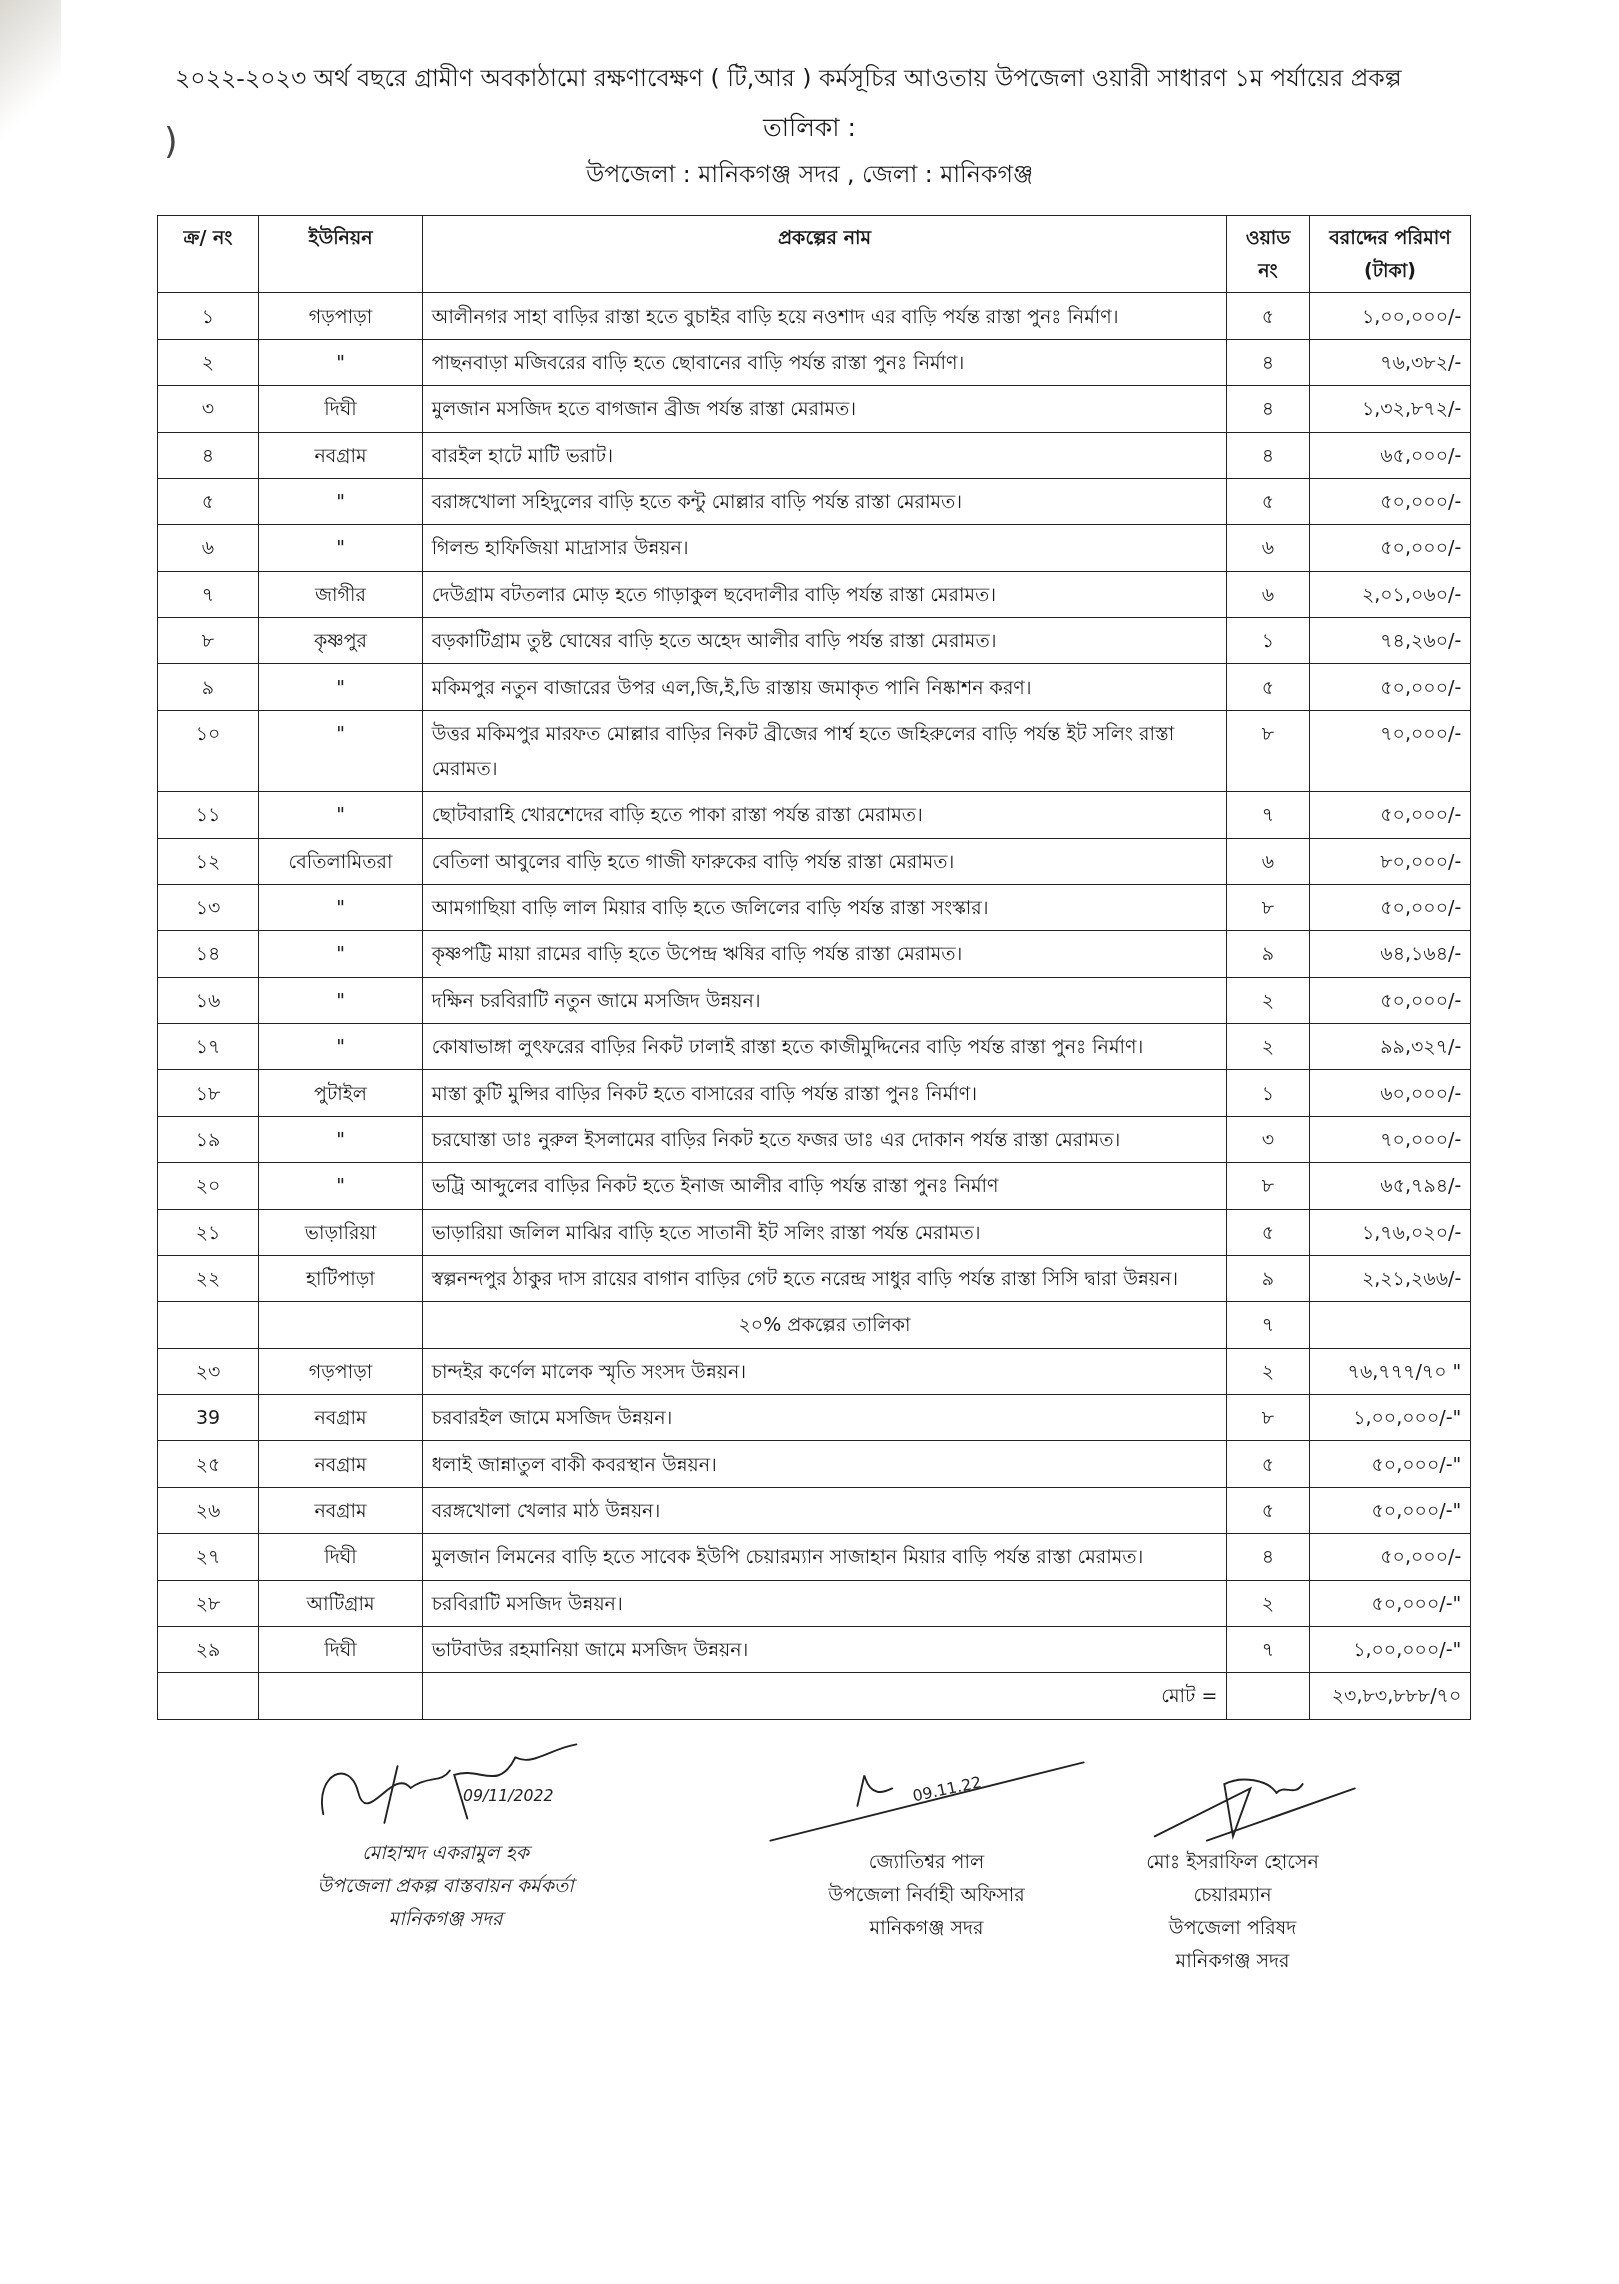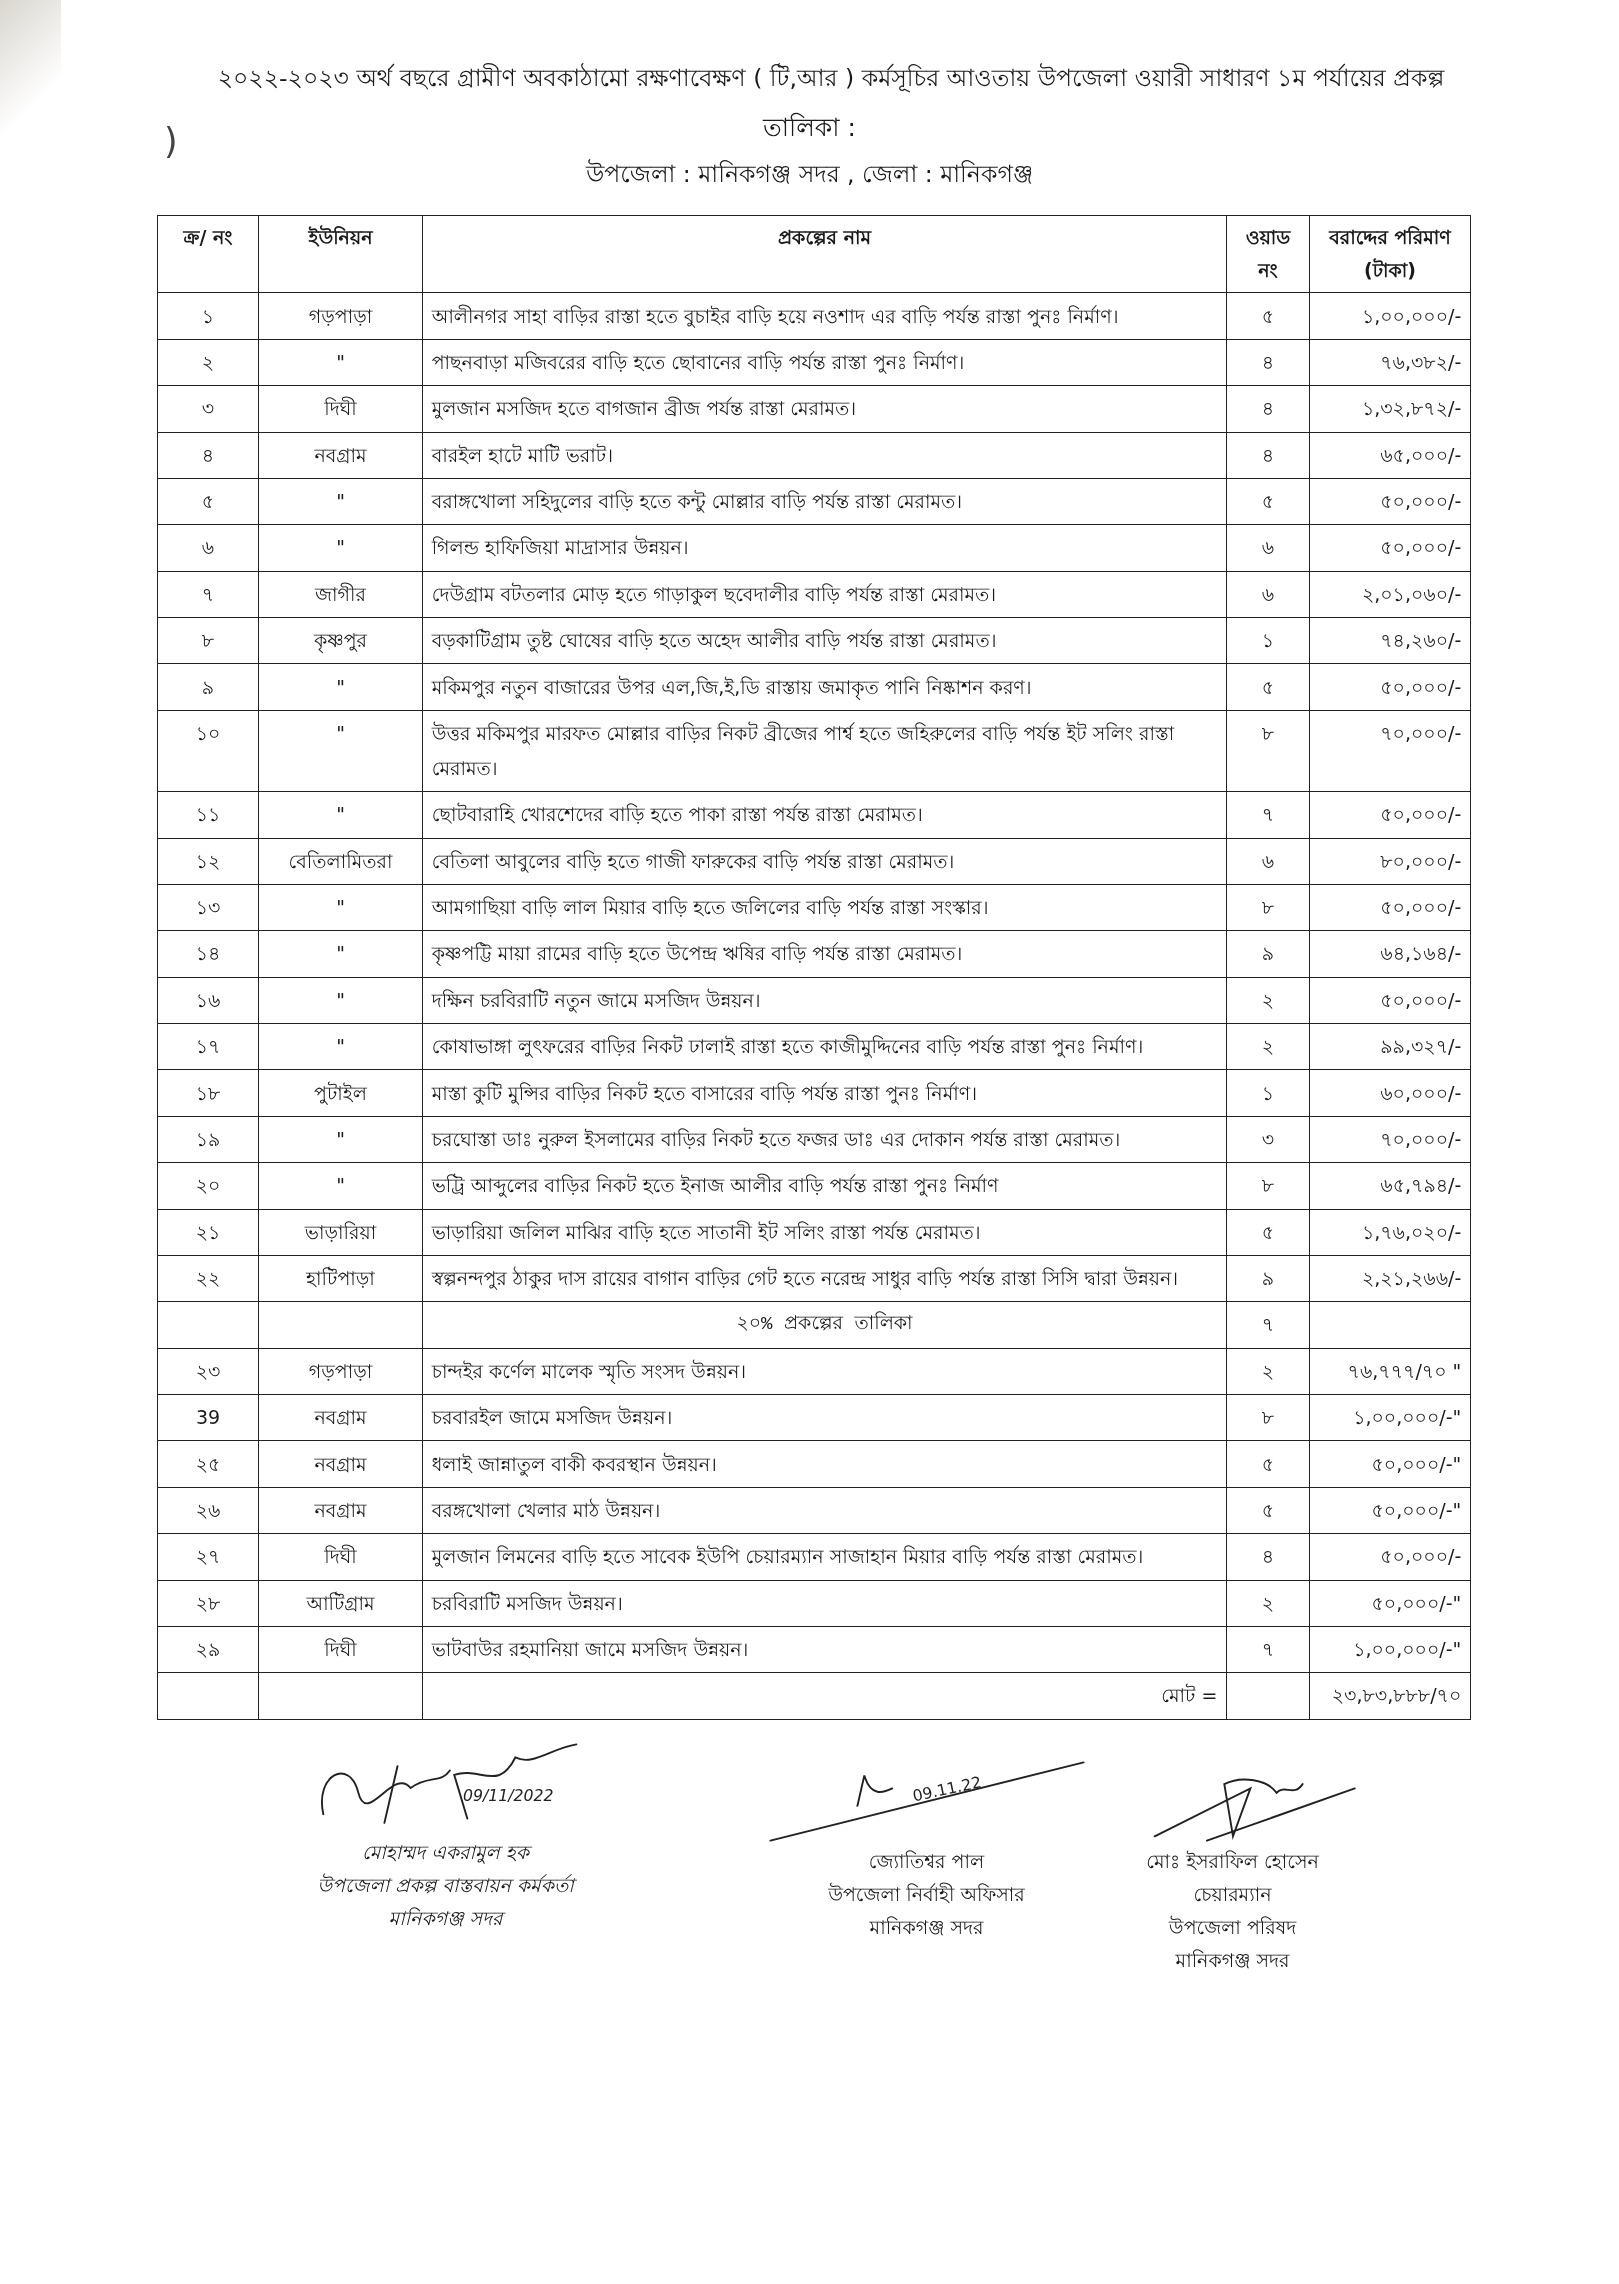--- a/index.html
+++ b/index.html
@@ -5,21 +5,21 @@
   html, body { margin:0; padding:0; }
   body {
     width:1619px; height:2284px; background:#ffffff; position:relative; overflow:hidden;
     font-family:"DejaVu Sans", sans-serif; color:#1a1a1a;
   }
   .page-shadow {
     position:absolute; left:0; top:0; width:61px; height:140px;
     background:linear-gradient(135deg,#d9d6cf 0%, #ffffff 70%);
   }
   .title {
-    position:absolute; left:175px; top:61px; width:1312px; text-align:center;
+    position:absolute; left:175px; top:61px; width:1312px; 
     font-size:23.6px; line-height:35px; white-space:nowrap;
   }
   .title2 { position:absolute; left:0; top:108px; width:1619px; text-align:center; font-size:25px; }
   .title3 { position:absolute; left:0; top:156px; width:1619px; text-align:center; font-size:23.6px; }
   .paren-mark { position:absolute; left:164px; top:121px; font-size:35px; color:#444; }
 
   table.plan {
     position:absolute; left:157px; top:215px; width:1313px;
     border-collapse:collapse; font-size:19px; table-layout:fixed;
   }
@@ -28,21 +28,21 @@
     font-weight:normal;
   }
   table.plan th { line-height:33px;font-weight:bold; }
   col.c-serial { width:101px; }
   col.c-union { width:164px; }
   col.c-name { width:804px; }
   col.c-ward { width:83px; }
   col.c-amount { width:161px; }
   td.serial, td.union, td.ward { text-align:center; }
   td.amount { text-align:right; white-space:nowrap; }
-  td.section { text-align:center;font-family:Liberation Mono, monospace; }
+  td.section { text-align:center; }
   td.total-label { text-align:right; padding-right:35px; }
 
   .sig { position:absolute; text-align:center; font-size:19px; line-height:33px; }
   .sig svg { display:block; margin:0 auto; }
   .sig-1 { left:262px; top:1740px; width:367px;font-style:italic; }
   .sig-2 { left:743px; top:1758px; width:367px; }
   .sig-3 { left:1049px; top:1758px; width:367px; }
   .scribble { stroke:#222; stroke-width:2.2; fill:none; stroke-linecap:round; }
   .sig-date { font-family:"DejaVu Sans", sans-serif; font-size:18px; fill:#222; }
 </style>

